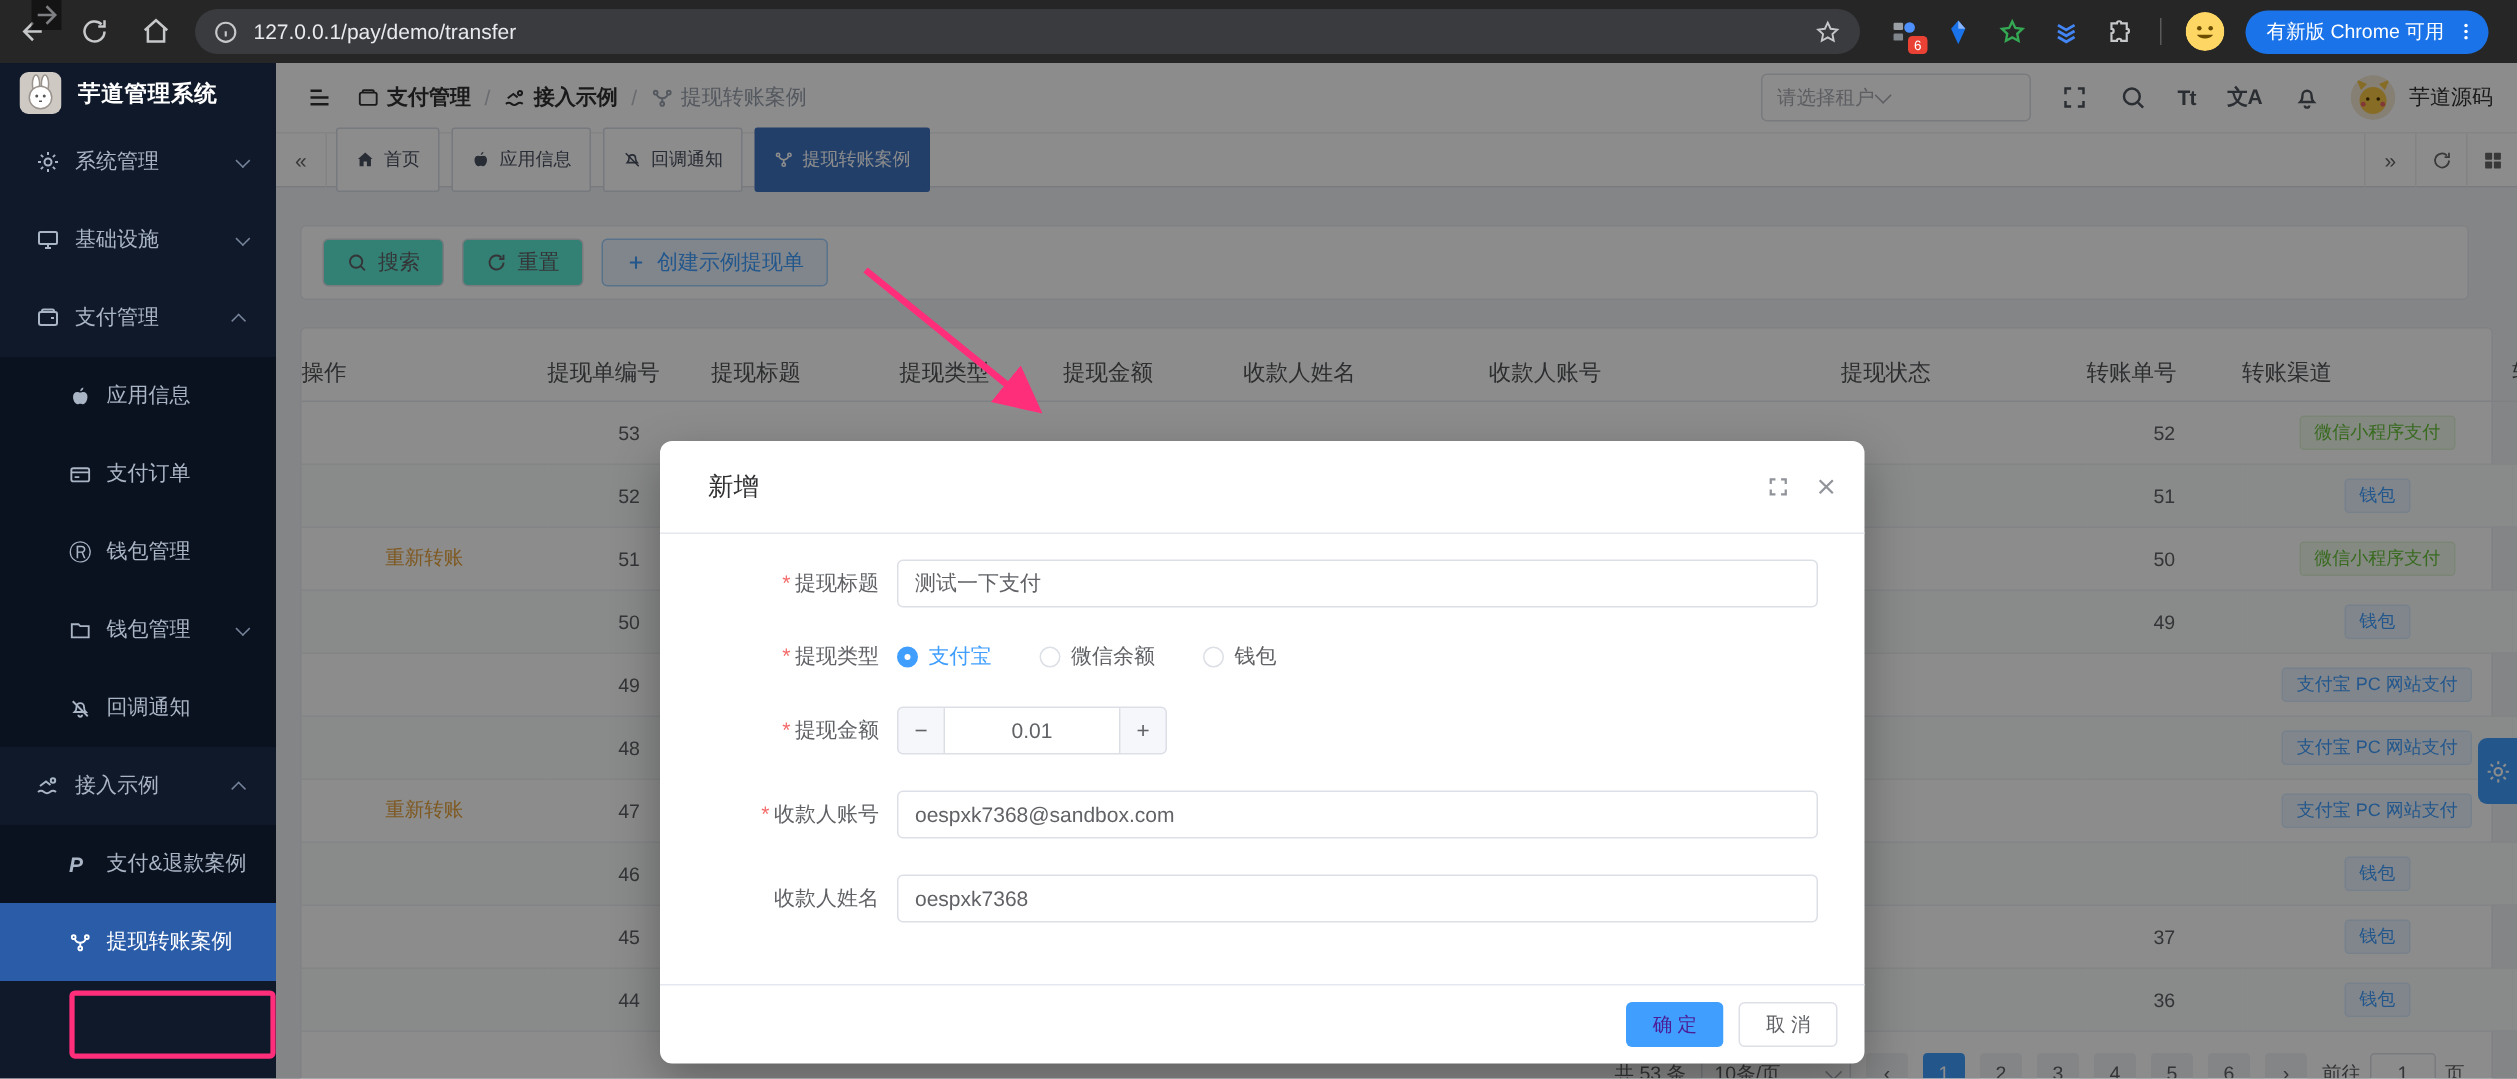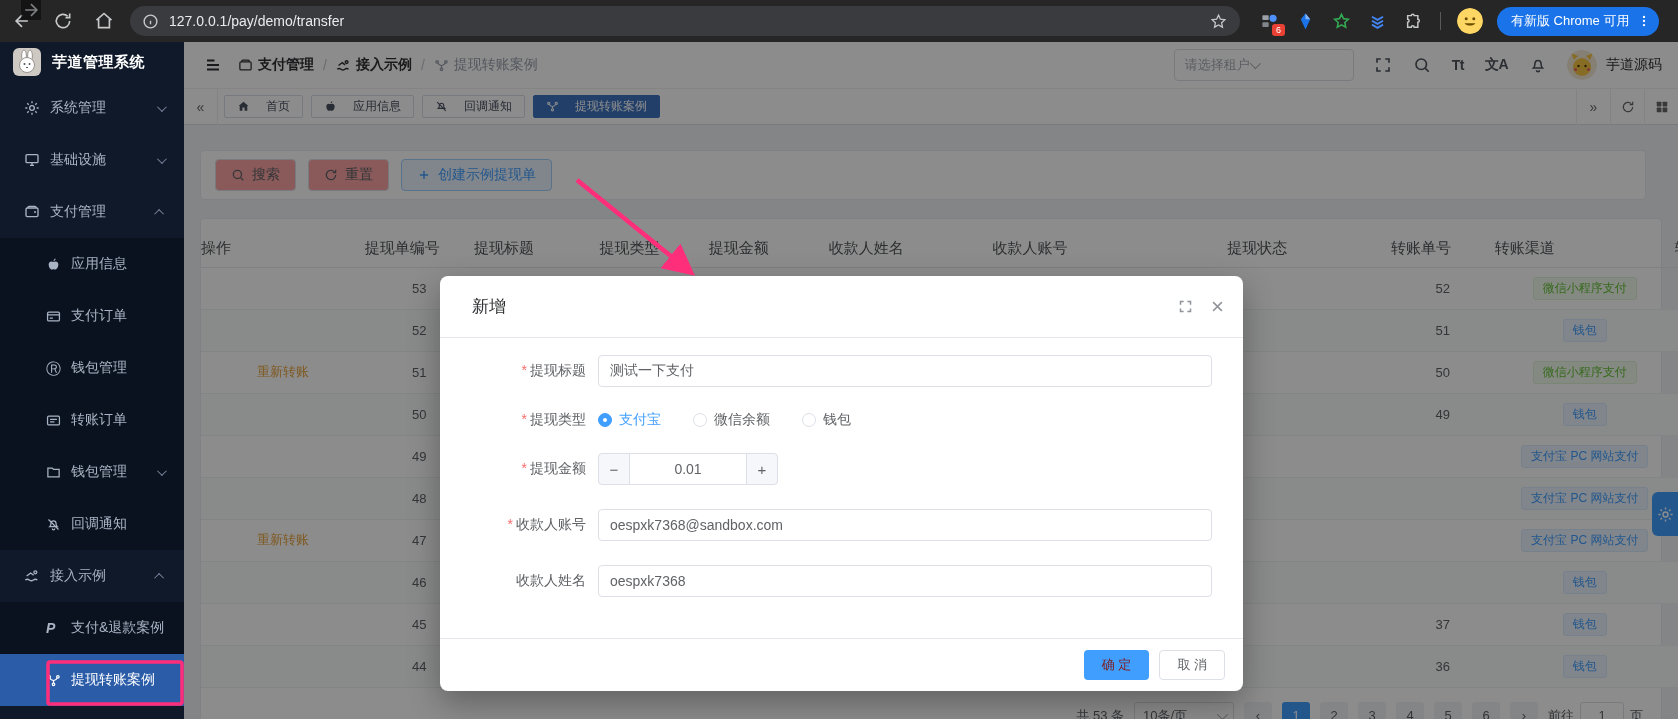--- a/index.html
+++ b/index.html
@@ -52,28 +52,28 @@
   .hicons{display:flex;align-items:center;gap:21px;color:#4e545c}
   .hicon{width:18px;height:18px}
   .ticon{font-size:14px;font-weight:bold;letter-spacing:-.5px;white-space:nowrap}
   .h-avatar{width:30px;height:30px;border-radius:50%;margin-left:20px;overflow:hidden}
   .uname{font-size:14px;color:#303133;margin-left:9px;white-space:nowrap}
 
   .tabsbar{height:37px;background:#fff;border-top:1px solid #f0f0f0;border-bottom:1px solid #dcdfe6;display:flex;align-items:center}
   .tbtn{width:34px;height:36px;display:flex;align-items:center;justify-content:center;color:#666;font-size:14px}
   .tbtn.bl{border-left:1px solid #eee}.tbtn.br{border-right:1px solid #eee}
   .tabs{display:flex;align-items:center;gap:8px;margin-left:6px;flex:1}
-  .tab{height:23px;border:1px solid #d8dce5;background:#fff;color:#495060;font-size:12px;display:flex;align-items:center;gap:16px;padding:0 12px;border-radius:2px;cursor:pointer;white-space:nowrap}
+  .tab{height:43px;border:1px solid #d8dce5;background:#fff;color:#495060;font-size:12px;display:flex;align-items:center;gap:6px;padding:0 12px;border-radius:2px;cursor:pointer;white-space:nowrap}
   .tab .icon12{width:13px;height:13px}
   .tab.active{background:#3f74c2;border-color:#3f74c2;color:#fff}
 
   .content{position:absolute;top:84px;left:16px;right:0;bottom:0;overflow:hidden}
   .card{background:#fff;border:1px solid #e8ebf0;border-radius:4px}
   .toolbar-card{margin-top:24px;width:1446px;height:50px;display:flex;align-items:center;padding-left:14px;gap:12px}
-  .btn{height:32px;border:1px solid #dcdfe6;border-radius:4px;background:#fca5a5;color:#606266;font-size:14px;display:inline-flex;align-items:center;gap:7px;padding:0 15px;cursor:pointer;white-space:nowrap}
+  .btn{height:32px;border:1px solid #dcdfe6;border-radius:4px;background:#5eead4;color:#606266;font-size:14px;display:inline-flex;align-items:center;gap:7px;padding:0 15px;cursor:pointer;white-space:nowrap}
   .btn .icon14{width:14px;height:14px}
   .btn.plain-primary{background:#ecf5ff;border-color:#a0cfff;color:#409eff}
   .table-card{margin-top:18px;width:1462px;height:502px;padding-top:12px;position:relative;border-radius:4px 4px 0 0}
   table{border-collapse:collapse;table-layout:fixed;width:1725px;font-size:13px;color:#606266}
   th{height:36px;font-weight:normal;color:#515457;border-bottom:1px solid #e6e9ef;font-size:15px;text-align:left;white-space:nowrap}
   td{height:42px;text-align:center;border-bottom:1px solid #eef0f5;white-space:nowrap;overflow:hidden}
   tr.even td{background:#fafbfc}
   .op-link{color:#e6a23c;font-weight:normal;font-size:13px;text-decoration:none;cursor:pointer}
   .tag{display:inline-block;height:23px;line-height:21px;padding:0 9px;border-radius:3px;font-size:12px}
   .tag:empty{display:none}
@@ -84,42 +84,42 @@
   .pnum{min-width:28px;height:28px;background:#f0f2f5;border-radius:3px;display:flex;align-items:center;justify-content:center;padding:0 4px;cursor:pointer}
   .pnum.active{background:#409eff;color:#fff}
   .psel{width:100px;height:28px;border:1px solid #dcdfe6;border-radius:3px;display:flex;align-items:center;justify-content:space-between;padding:0 8px;color:#606266;background:#fff}
   .pgoto{display:flex;align-items:center;gap:6px}
   .pgoto input{width:44px;height:28px;border:1px solid #dcdfe6;border-radius:3px;text-align:center;font-size:13px;color:#606266}
   .gear-fab{position:absolute;right:0;top:450px;width:26px;height:44px;background:#409eff;border-radius:6px 0 0 6px;color:#fff;display:flex;align-items:center;justify-content:center;z-index:10;cursor:pointer}
   .gear-fab .hicon{width:17px;height:17px}
   .dim{position:absolute;inset:0;background:rgba(0,0,0,.45);z-index:40}
 
   
-  .modal{position:absolute;left:440px;top:276px;width:803px;height:415px;background:#fff;border-radius:8px;z-index:60;box-shadow:0 12px 32px rgba(0,0,0,.3)}
+  .modal{position:absolute;left:440px;top:294px;width:803px;height:415px;background:#fff;border-radius:8px;z-index:60;box-shadow:0 12px 32px rgba(0,0,0,.3)}
   .mhead{height:62px;border-bottom:1px solid #e4e7ed;display:flex;align-items:center;padding:0 18px 0 32px}
   .mtitle{font-size:17px;color:#303133;font-weight:500}
   .mh-icons{margin-left:auto;display:flex;gap:17px;color:#909399;align-items:center}
   .mh-icons .hicon{width:15px;height:15px;cursor:pointer}
   .mbody{padding:17px 16px 0 16px}
   .frow{display:flex;align-items:center;margin-bottom:24px}
   .flabel{width:130px;text-align:right;margin-right:12px;font-size:14px;color:#606266;white-space:nowrap}
   .req{color:#f56c6c;margin-right:3px}
   input.finput{width:614px;height:32px;border:1px solid #dcdfe6;border-radius:4px;padding:0 11px;font-size:14px;color:#606266;outline:none;background:#fff}
   .radios{display:flex;align-items:center}
   .radio{display:flex;align-items:center;gap:7px;margin-right:32px;font-size:14px;color:#606266;cursor:pointer}
   .rdot{width:14px;height:14px;border:1px solid #dcdfe6;border-radius:50%;background:#fff;position:relative}
   .radio.sel .rdot{background:#409eff;border-color:#409eff}
   .radio.sel .rdot::after{content:"";position:absolute;left:4px;top:4px;width:4px;height:4px;border-radius:50%;background:#fff}
   .radio.sel .rlabel{color:#409eff}
   .stepper{width:180px;height:32px;border:1px solid #dcdfe6;border-radius:4px;display:flex;overflow:hidden;background:#f5f7fa}
   .sbtn{width:30px;display:flex;align-items:center;justify-content:center;color:#606266;font-size:15px;cursor:pointer}
   .sval{flex:1;background:#fff;display:flex;align-items:center;justify-content:center;font-size:14px;color:#606266;border-left:1px solid #dcdfe6;border-right:1px solid #dcdfe6}
   .mfoot{position:absolute;left:0;right:0;bottom:0;height:53px;border-top:1px solid #e4e7ed;display:flex;align-items:center;justify-content:flex-end;padding-right:18px;gap:10px}
   .mbtn{height:30px;padding:0 17px;border-radius:4px;font-size:13px;display:flex;align-items:center;cursor:pointer;border:1px solid transparent;white-space:nowrap}
-  .mbtn.primary{background:#409eff;color:#7f1d1d}
+  .mbtn.primary{background:#409eff;color:#4c1d95}
   .mbtn.plain{background:#fff;border-color:#dcdfe6;color:#606266}
 
   .anno{position:absolute;inset:0;z-index:100;pointer-events:none}
 </style>
 </head>
 <body>
 
 <div class="screen">
 
   <div class="browser">
@@ -249,27 +249,20 @@
     <div class="mitem sub">
       <svg class="micon" viewBox="0 0 24 24" fill="none" stroke="currentColor" stroke-width="2">
           <rect x="2.5" y="5" width="19" height="14" rx="2"></rect>
           <path d="M2.5 9.5h19M6 14.5h5"></path>
         </svg>
       <span>支付订单</span>
     </div>
     <div class="mitem sub">
       <span class="micon rglyph">Ⓡ</span>
       <span>钱包管理</span>
-    </div>
-    <div class="mitem sub">
-      <svg class="micon" viewBox="0 0 24 24" fill="none" stroke="currentColor" stroke-width="2">
-          <rect x="2.5" y="5" width="19" height="14" rx="2"></rect>
-          <path d="M6.5 10h11M6.5 14h7"></path>
-        </svg>
-      <span>转账订单</span>
     </div>
     <div class="mitem sub">
       <svg class="micon" viewBox="0 0 24 24" fill="none" stroke="currentColor" stroke-width="2">
           <path d="M3 19V5h7l2 2h9v12H3z"></path>
           <path d="M16 12h.01"></path>
         </svg>
       <span>钱包管理</span>
         <span class="chev"></span>
     </div>
     <div class="mitem sub">

